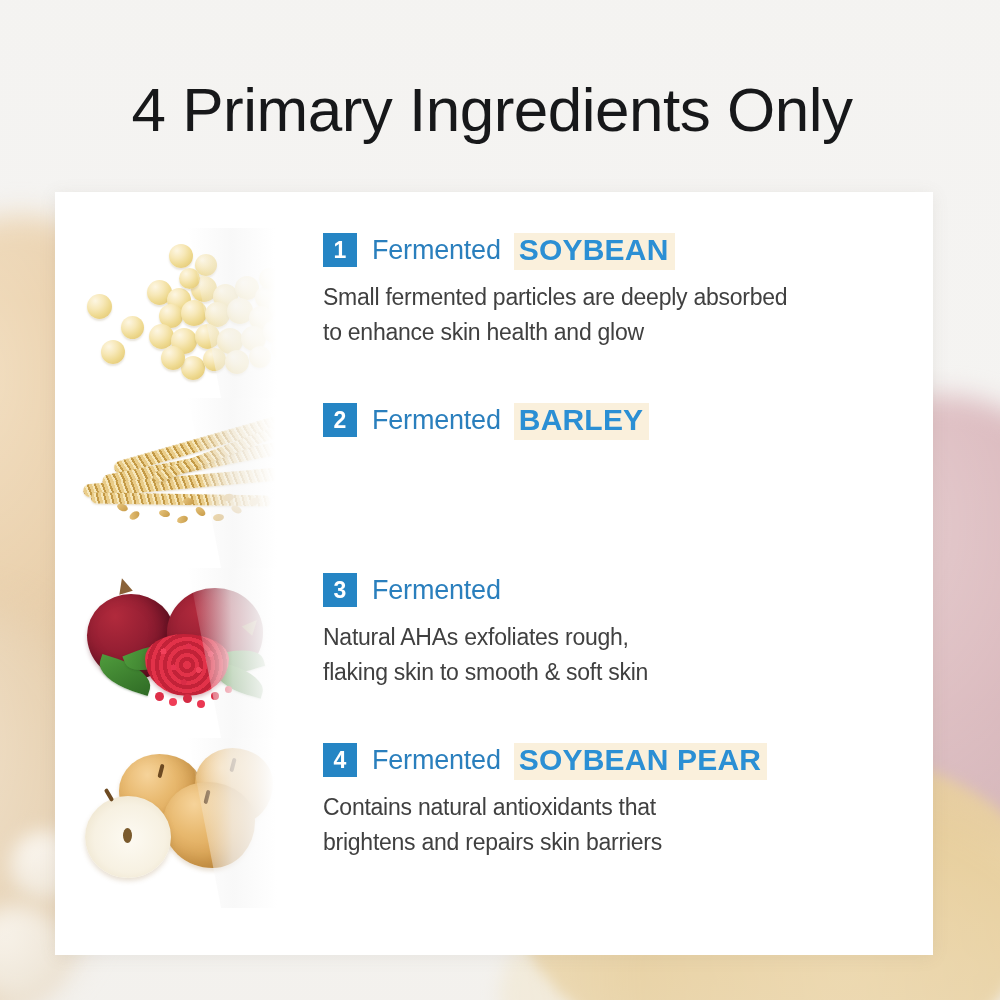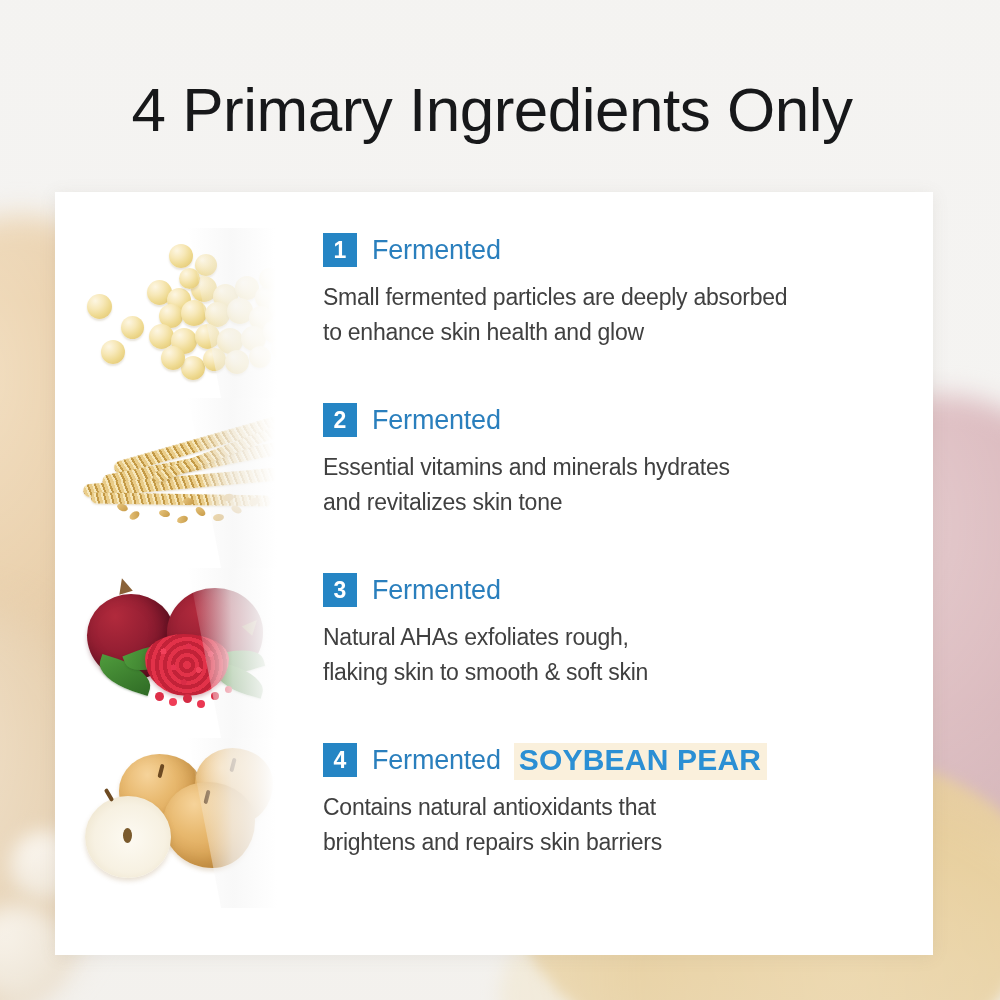--- a/index.html
+++ b/index.html
@@ -368,20 +368,21 @@
           <div class="bean" style="left:208px; top:110px; width:21px; height:21px;"></div>
           <div class="bean" style="left:116px; top:40px;  width:21px; height:21px;"></div>
           <div class="bean" style="left:196px; top:40px;  width:21px; height:21px;"></div>
         </div>
       </div>
 
       <div class="text">
         <div class="head">
           <span class="badge">1</span>
           <span class="fermented">Fermented</span>
+          <span class="ingredient">SOYBEAN</span>
         </div>
         <div class="desc">Small fermented particles are deeply absorbed
 to enhance skin health and glow</div>
       </div>
     </div>
 
     <div class="row row-2">
 
       <div class="photo">
         <div class="photo-inner">
@@ -401,23 +402,22 @@
           <div class="grain" style="left:186px; top:100px; transform:rotate(-26deg);"></div>
           <div class="grain" style="left:120px; top:100px; transform:rotate(6deg);"></div>
           <div class="grain" style="left:160px; top:96px;  transform:rotate(-14deg);"></div>
         </div>
       </div>
 
       <div class="text">
         <div class="head">
           <span class="badge">2</span>
           <span class="fermented">Fermented</span>
-        </div>
-        <div class="desc">Essential vitamins and minerals hydrates
-and revitalizes skin tone</div>
+          <span class="ingredient">BARLEY</span>
+        </div>
       </div>
     </div>
 
     <div class="row row-3">
 
       <div class="photo">
         <div class="photo-inner">
           <div class="pom-crown" style="left:54px; top:10px; transform:rotate(-16deg);"></div>
           <div class="pom" style="left:24px;  top:26px; width:88px; height:86px;"></div>
           <div class="pom" style="left:104px; top:20px; width:96px; height:92px;"></div>

